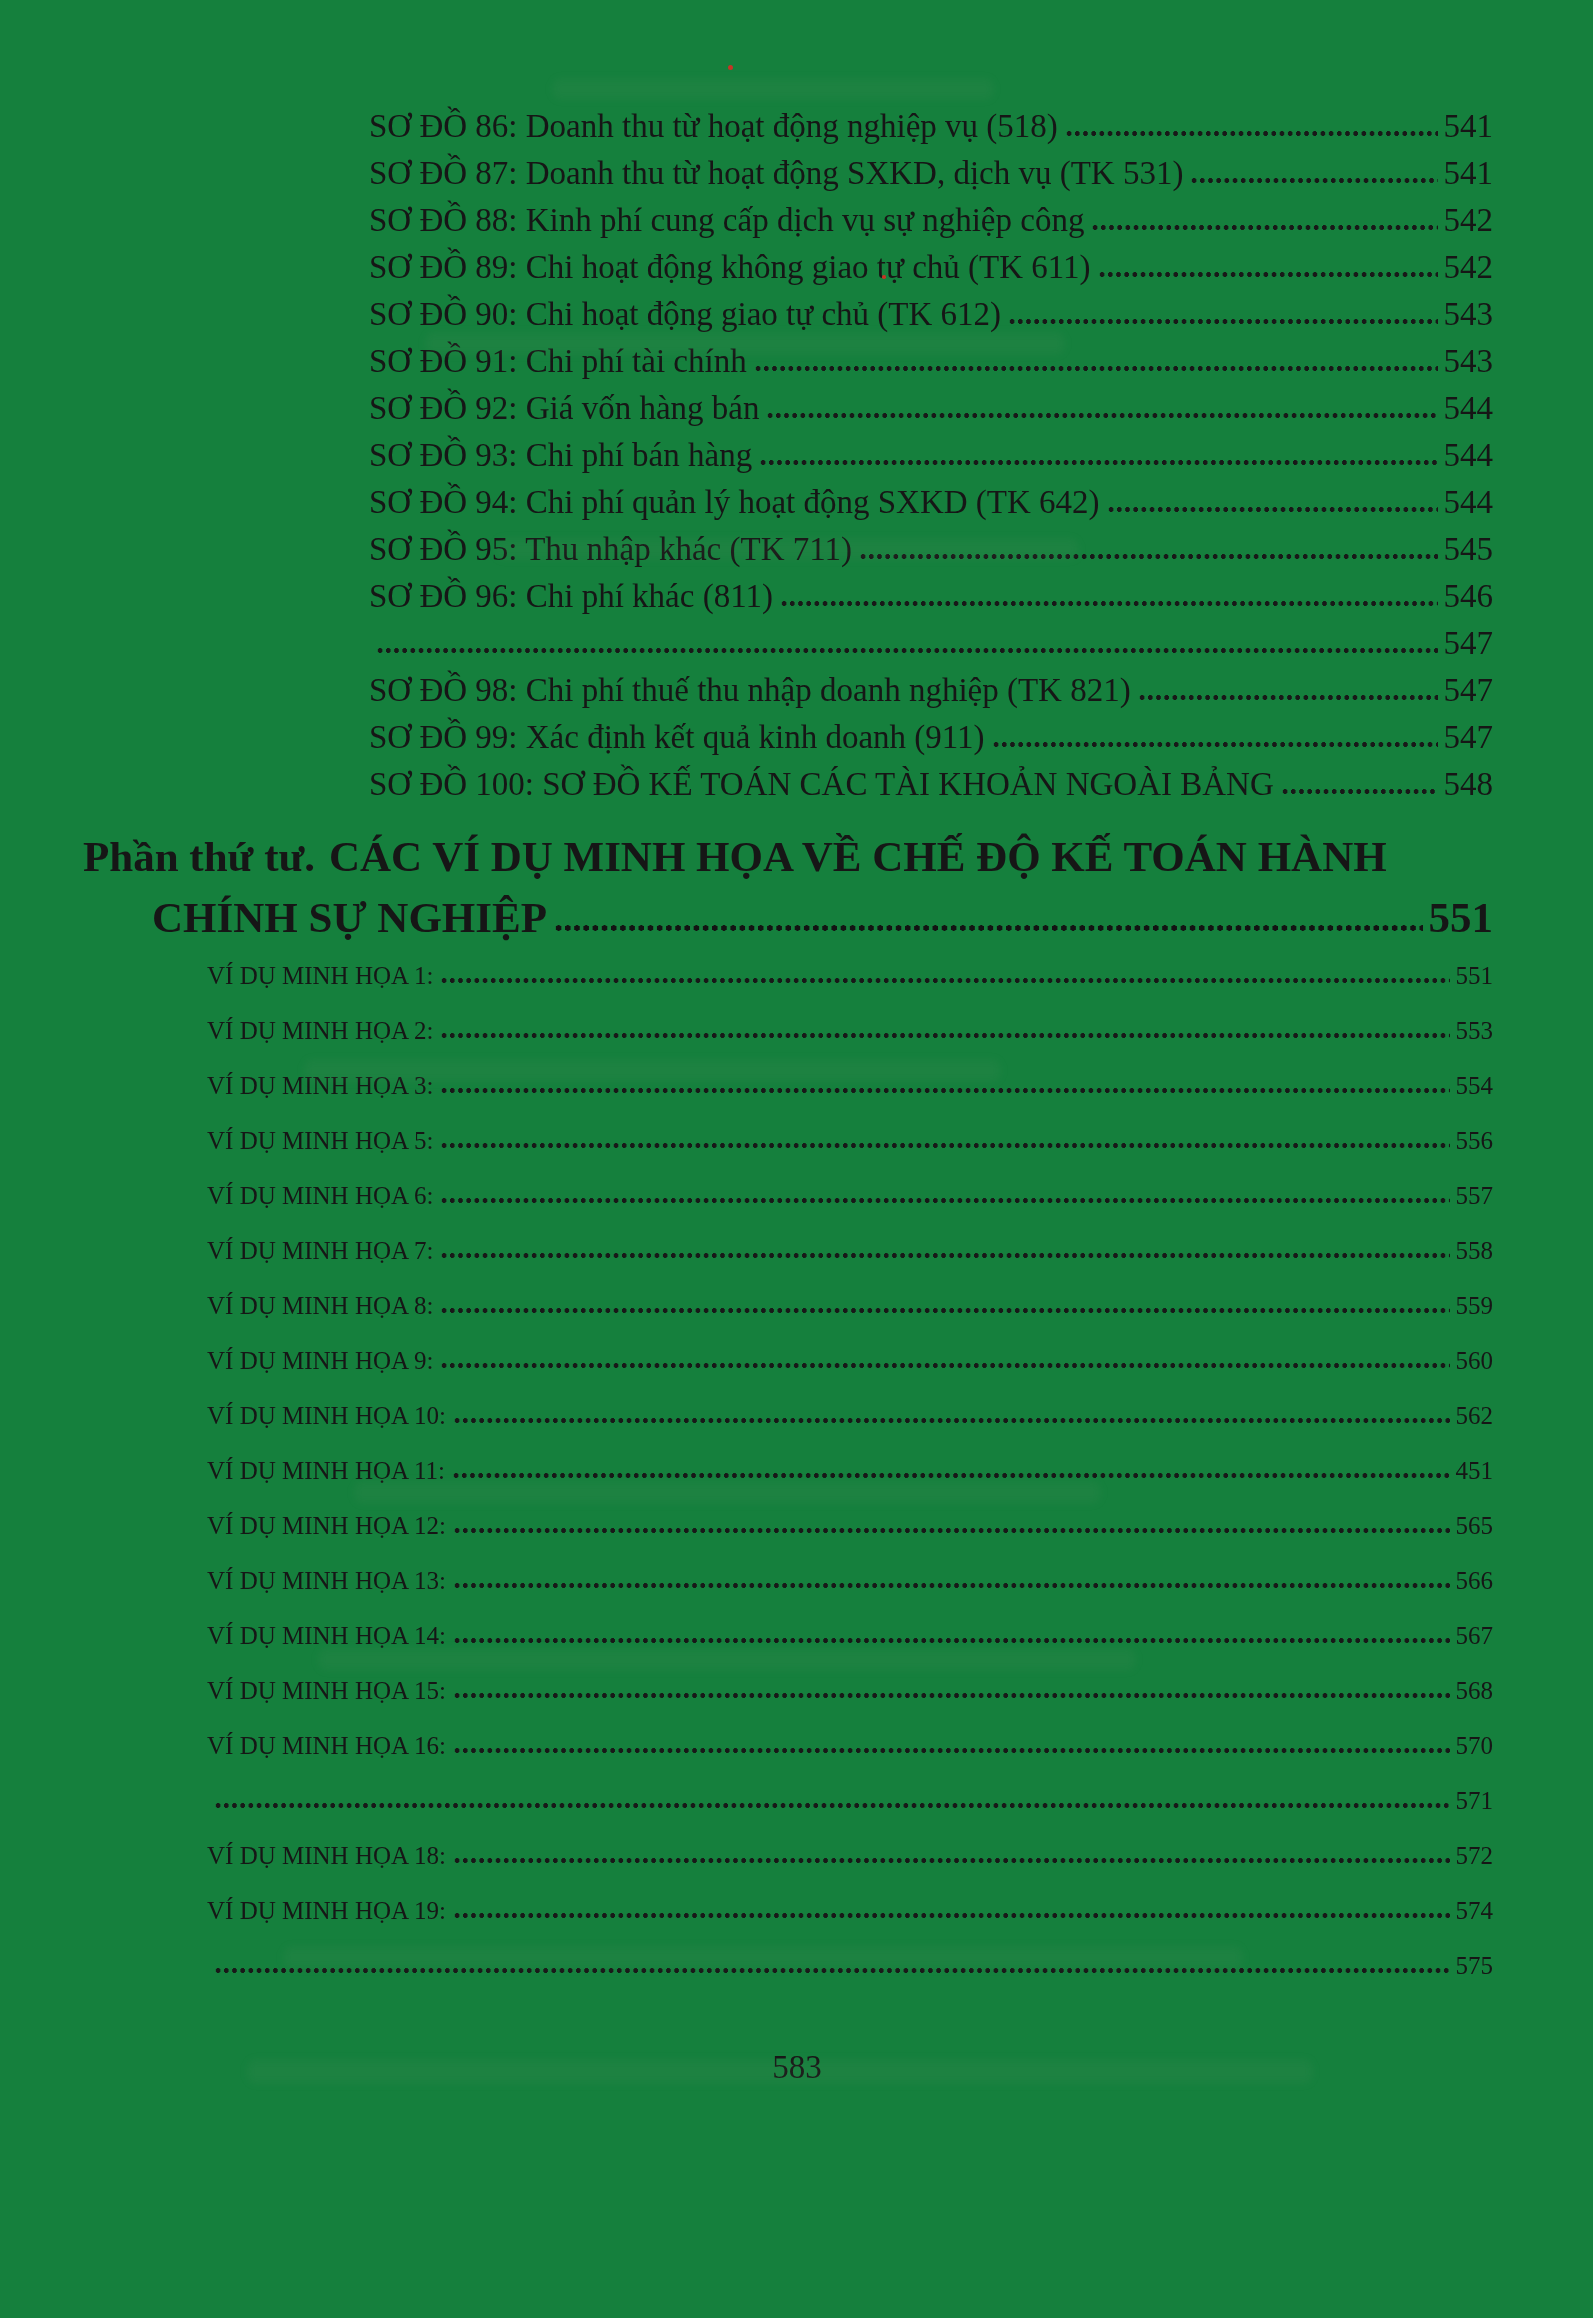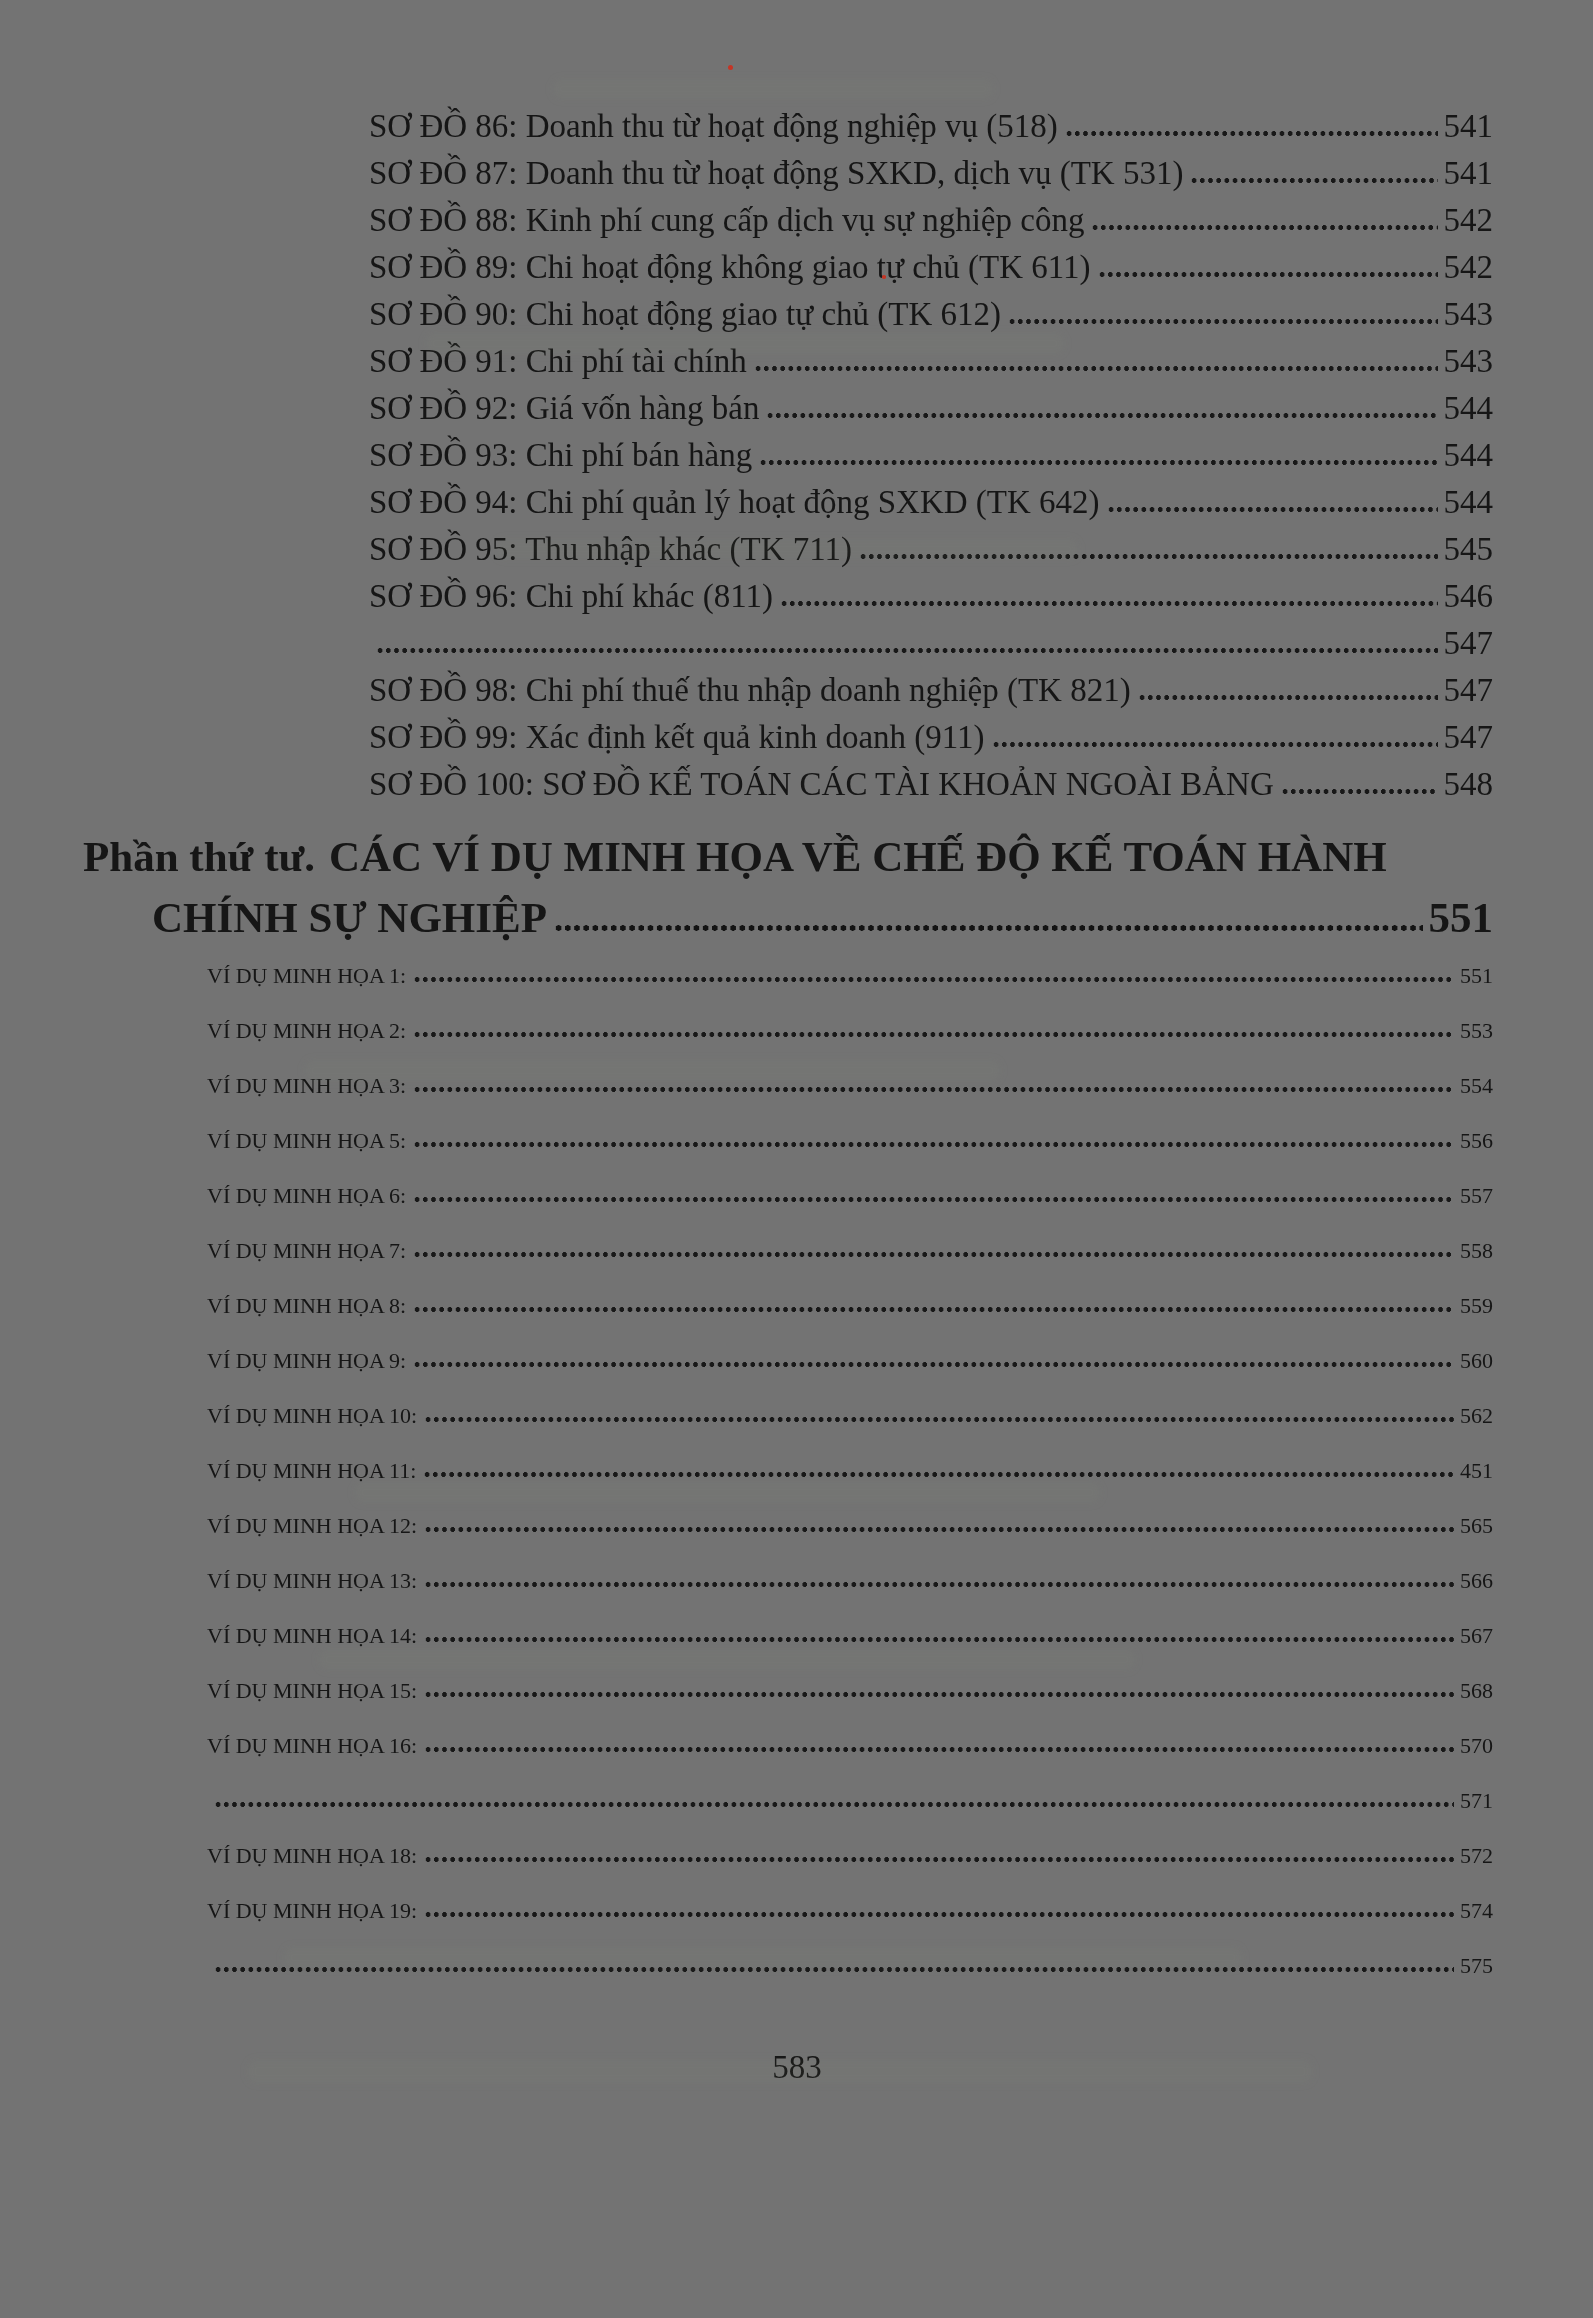--- a/index.html
+++ b/index.html
@@ -1,20 +1,20 @@
 <!DOCTYPE html>
 <html style="font-size:11.3px"><head>
 <meta charset="utf-8">
 <style>
   html, body { margin: 0; padding: 0; background: #e8e6e0; }
   .page {
     position: relative;
     width: 1594px;
     height: 2319px;
-    background: #737373;
+    background: #15803d;
     overflow: hidden;
     font-family: "Liberation Serif", "DejaVu Serif", serif;
     color: #161616;
   }
   
   .ghost {
     position: absolute;
     background: rgba(140, 150, 128, 0.07);
     filter: blur(4.3px);
     border-radius: 7px;
@@ -59,21 +59,21 @@
   .ph-line2 { padding-left: 69px; height: 61px; line-height: 61px; }
   .ph-line2 .leader {
     height: 8.5px;
     background-image: radial-gradient(circle, #131313 2.8px, rgba(0,0,0,0) 3.1px);
     background-size: 9.2px 8.5px;
   }
 
   .vidu-section {
     margin: 0 0 0 207px;
     width: 1286px;
-    font-size: 22px;
+    font-size: 25px;
   }
   .vidu-section .row { height: 55px; line-height: 55px; }
 
   .footer {
     margin-top: 56px;
     width: 100%;
     text-align: center;
     font-size: 33px;
   }
 </style>

